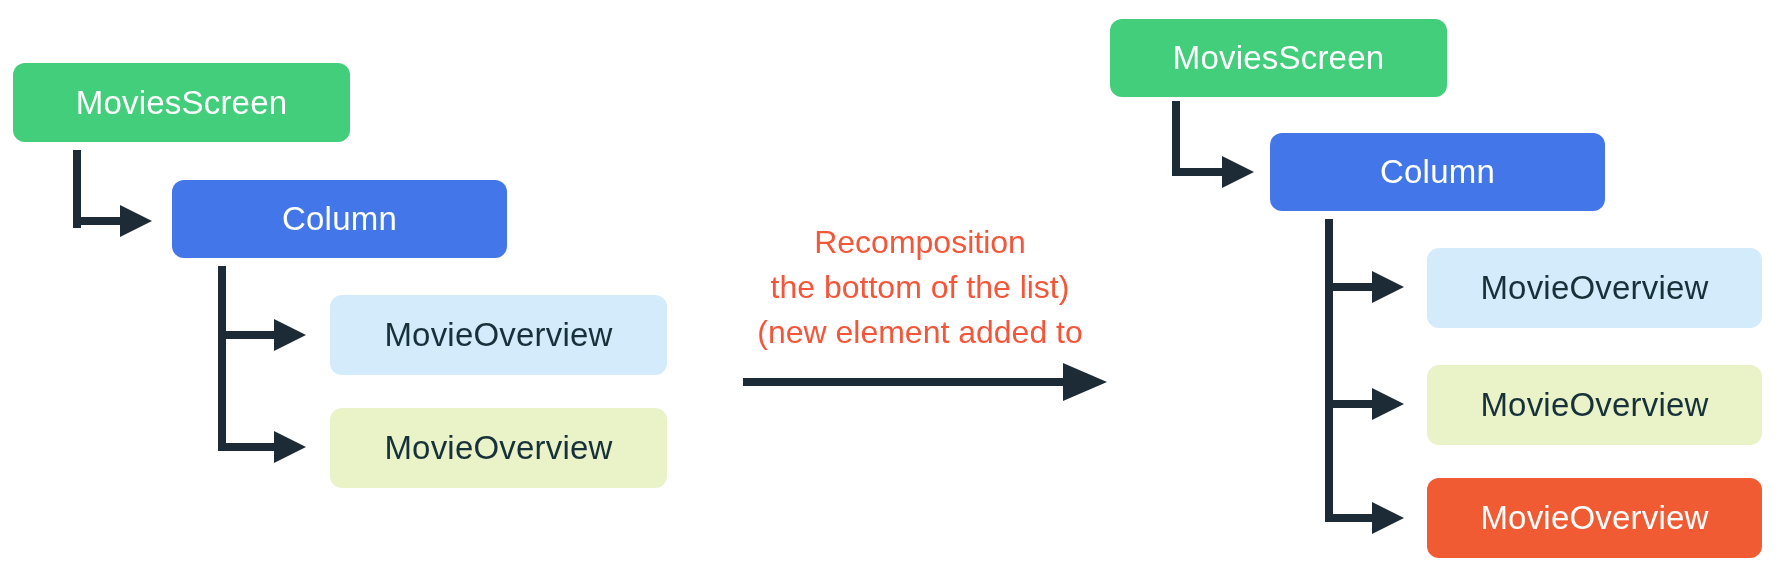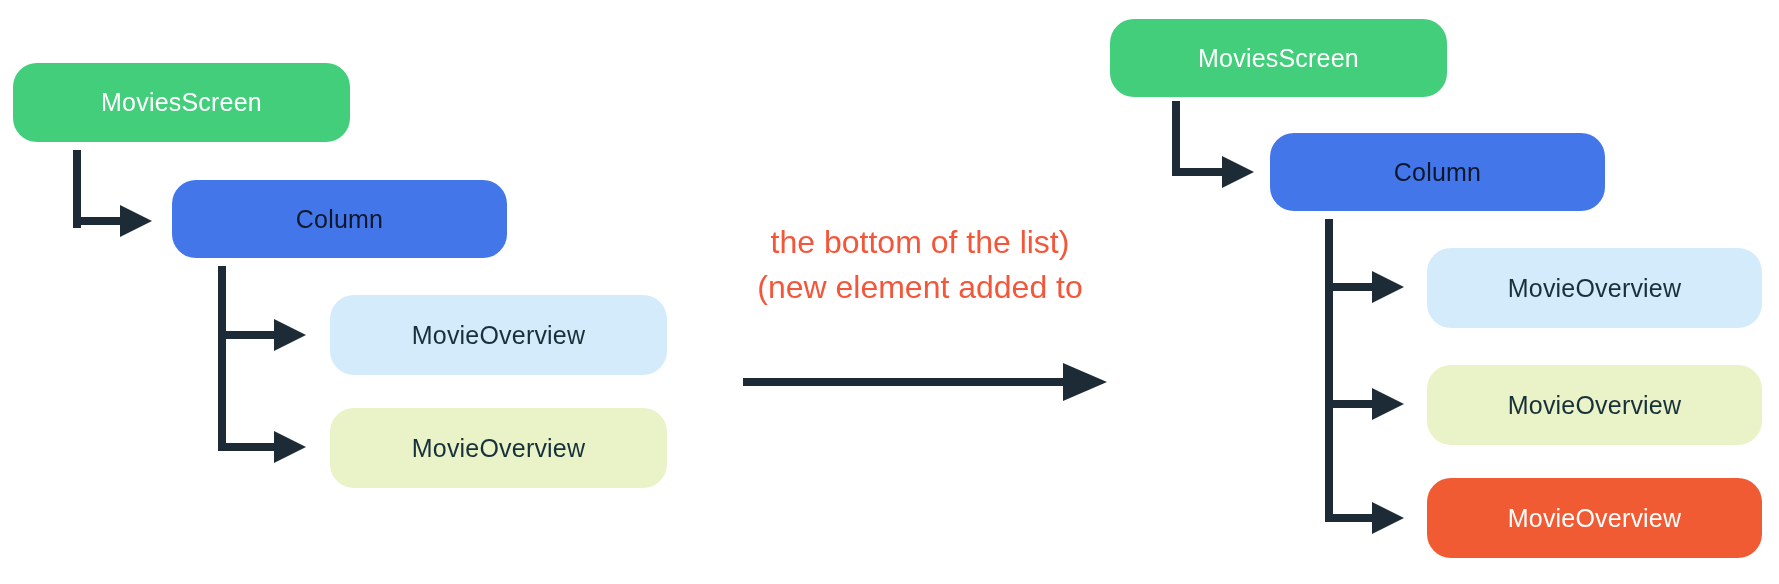--- a/index.html
+++ b/index.html
@@ -21,27 +21,27 @@
     width:1779px;
     height:584px;
     background:var(--background);
     overflow:hidden;
   }
   .node {
     position:absolute;
     display:flex;
     align-items:center;
     justify-content:center;
-    border-radius:24px;
-    font-size:25px;
+    border-radius:12px;
+    font-size:33px;
     letter-spacing:0.2px;
     white-space:nowrap;
   }
   .node.green  { background:var(--green);  color:#fff; }
-  .node.blue   { background:var(--blue);   color:#0f172a; }
+  .node.blue   { background:var(--blue);   color:#ffffff; }
   .node.lightblue   { background:var(--light-blue);   color:var(--leaf-text); }
   .node.lightyellow { background:var(--light-yellow); color:var(--leaf-text); }
   .node.orangebox   { background:var(--orange); color:#fff; }
   .vline, .hline { position:absolute; background:var(--connector); }
   .ah {
     position:absolute; width:0; height:0;
     border-top:16px solid transparent;
     border-bottom:16px solid transparent;
     border-left:32px solid var(--connector);
   }
@@ -79,20 +79,21 @@
     <div class="hline" style="left:218px; top:331px; width:58px; height:8px;"></div>
     <div class="ah" style="left:274px; top:319px;"></div>
     <div class="node lightblue" style="left:330px; top:295px; width:337px; height:80px;">MovieOverview</div>
 
     <div class="hline" style="left:218px; top:443px; width:58px; height:8px;"></div>
     <div class="ah" style="left:274px; top:431px;"></div>
     <div class="node lightyellow" style="left:330px; top:408px; width:337px; height:80px;">MovieOverview</div>
   </div>
 
   <div class="annotation">
+    <div>Recomposition</div>
     <div>the bottom of the list)</div>
     <div>(new element added to</div>
   </div>
   <div class="hline" style="left:743px; top:378px; width:322px; height:8px;"></div>
   <div class="ah-big" style="left:1063px; top:363px;"></div>
 
   <div>
     <div class="node green" style="left:1110px; top:19px; width:337px; height:78px;">MoviesScreen</div>
 
     <div class="vline" style="left:1172px; top:101px; width:8px; height:75px;"></div>

